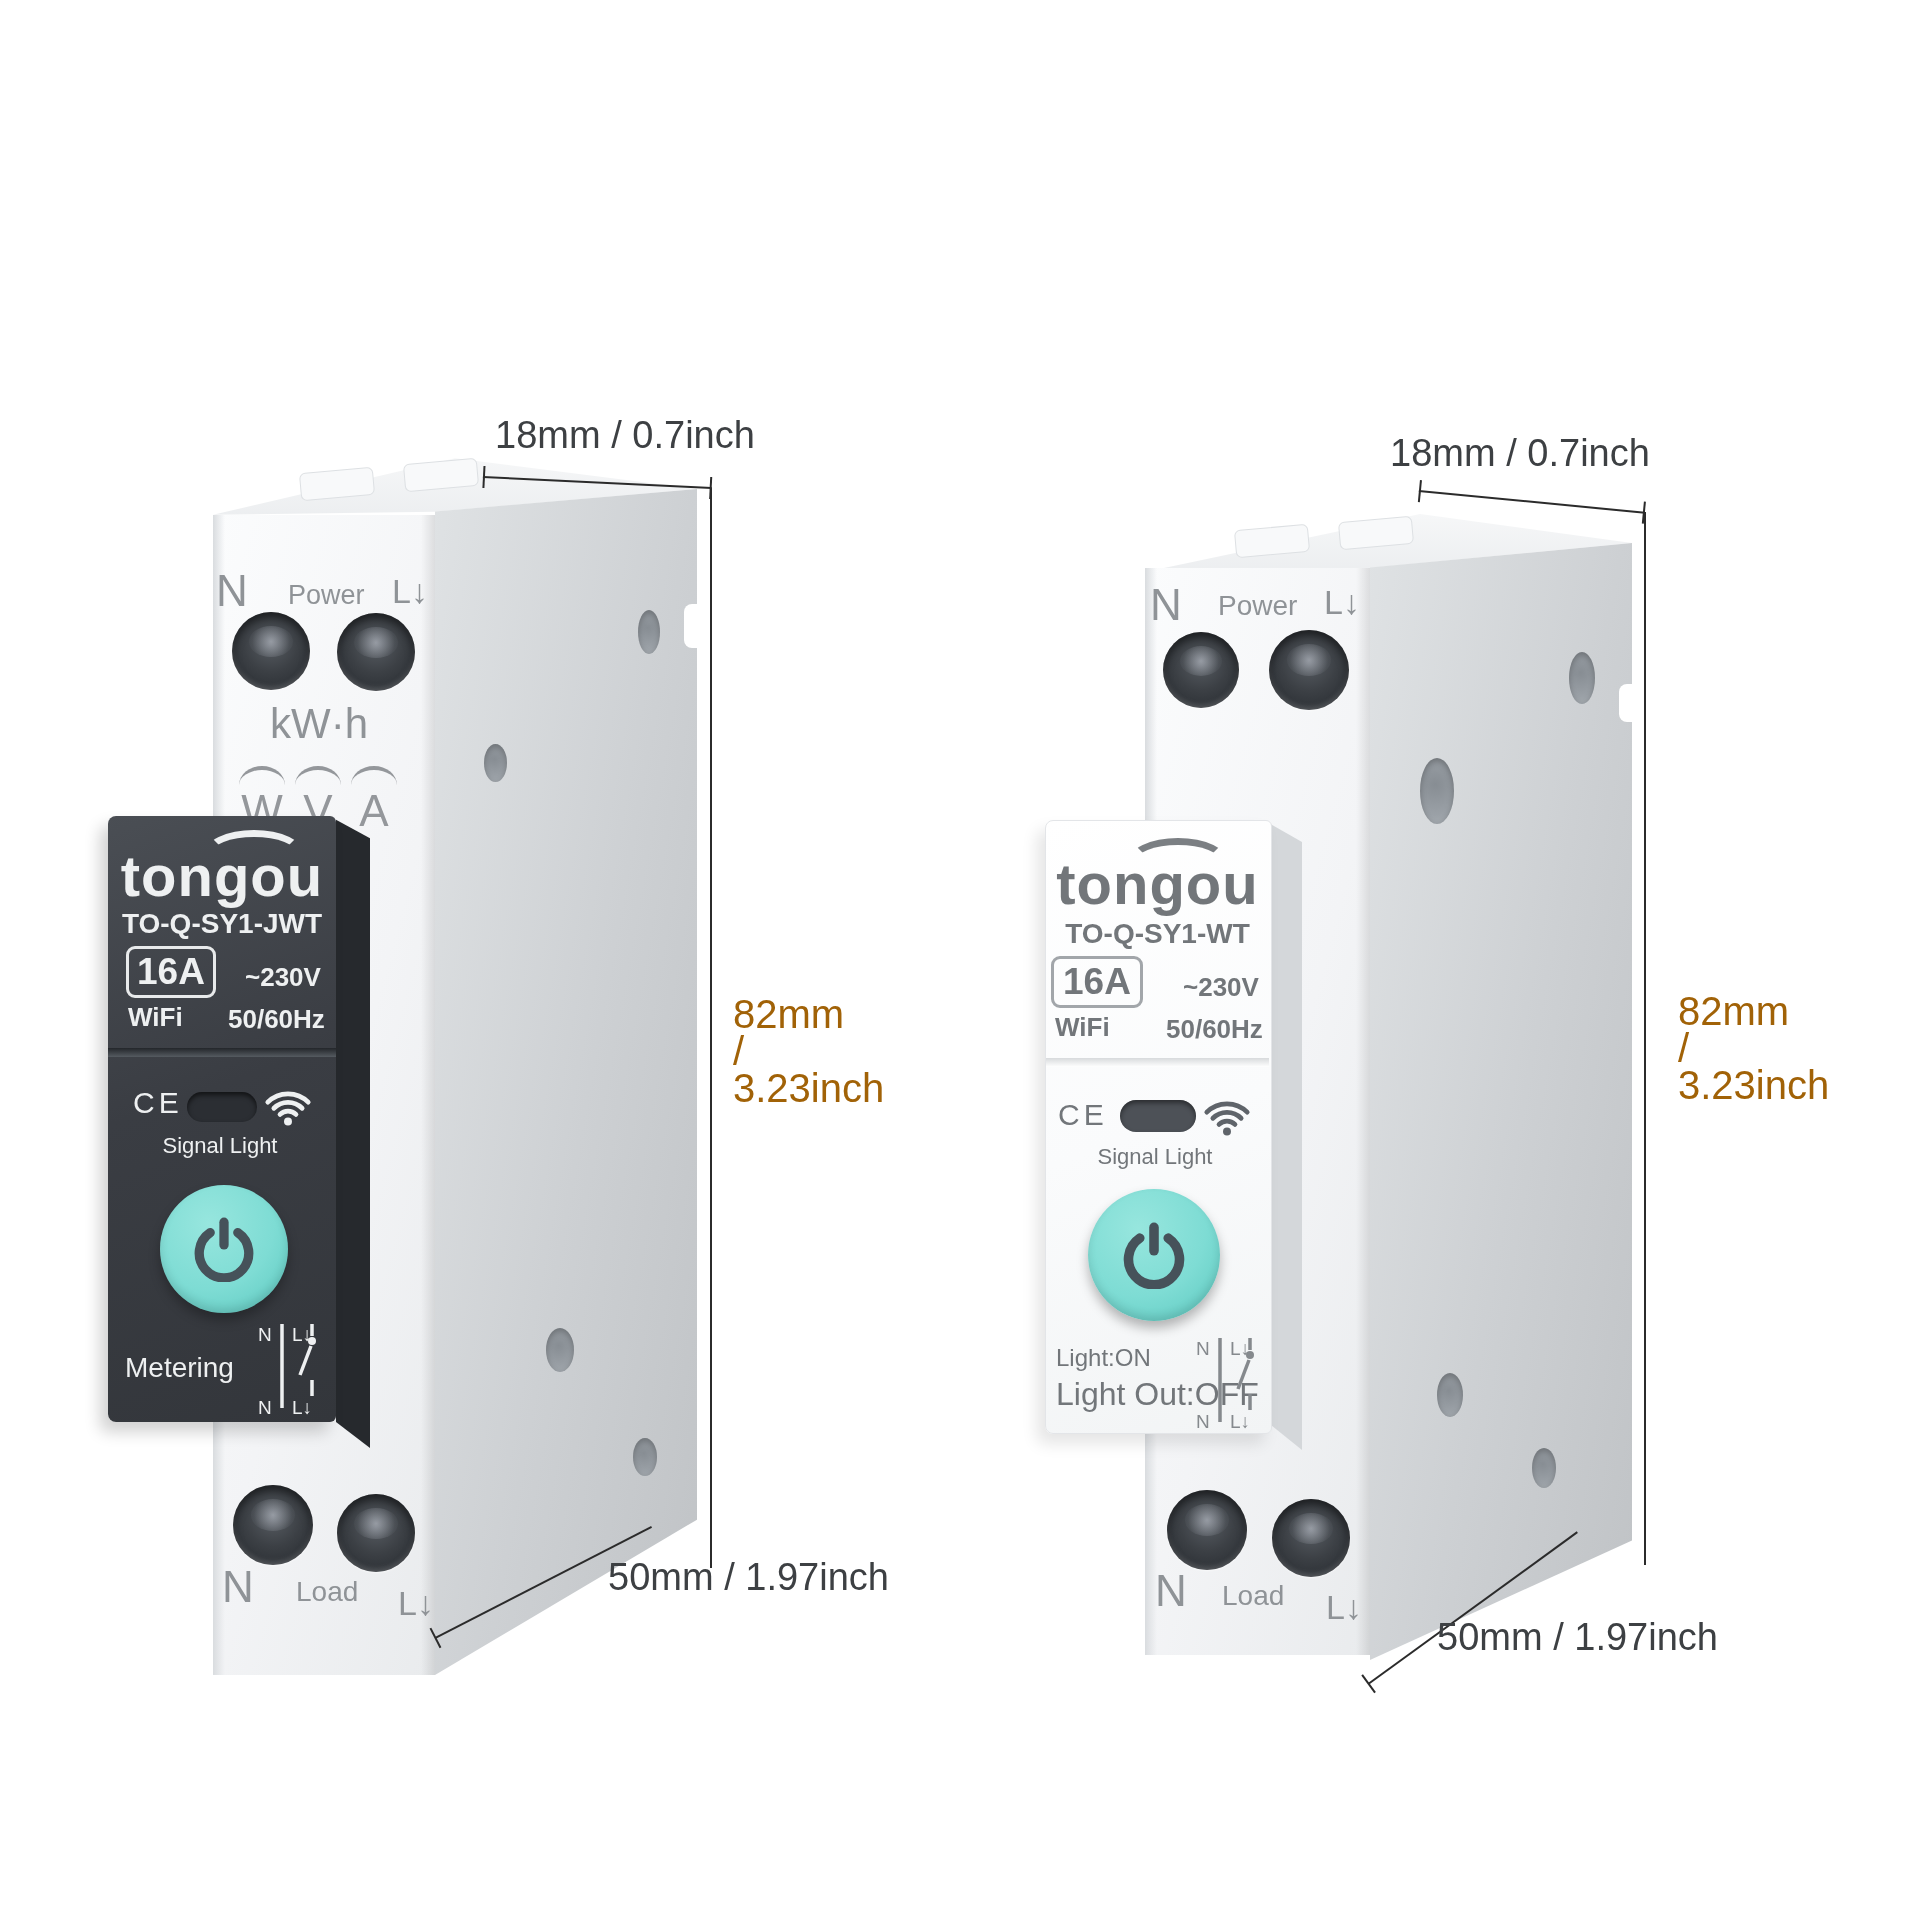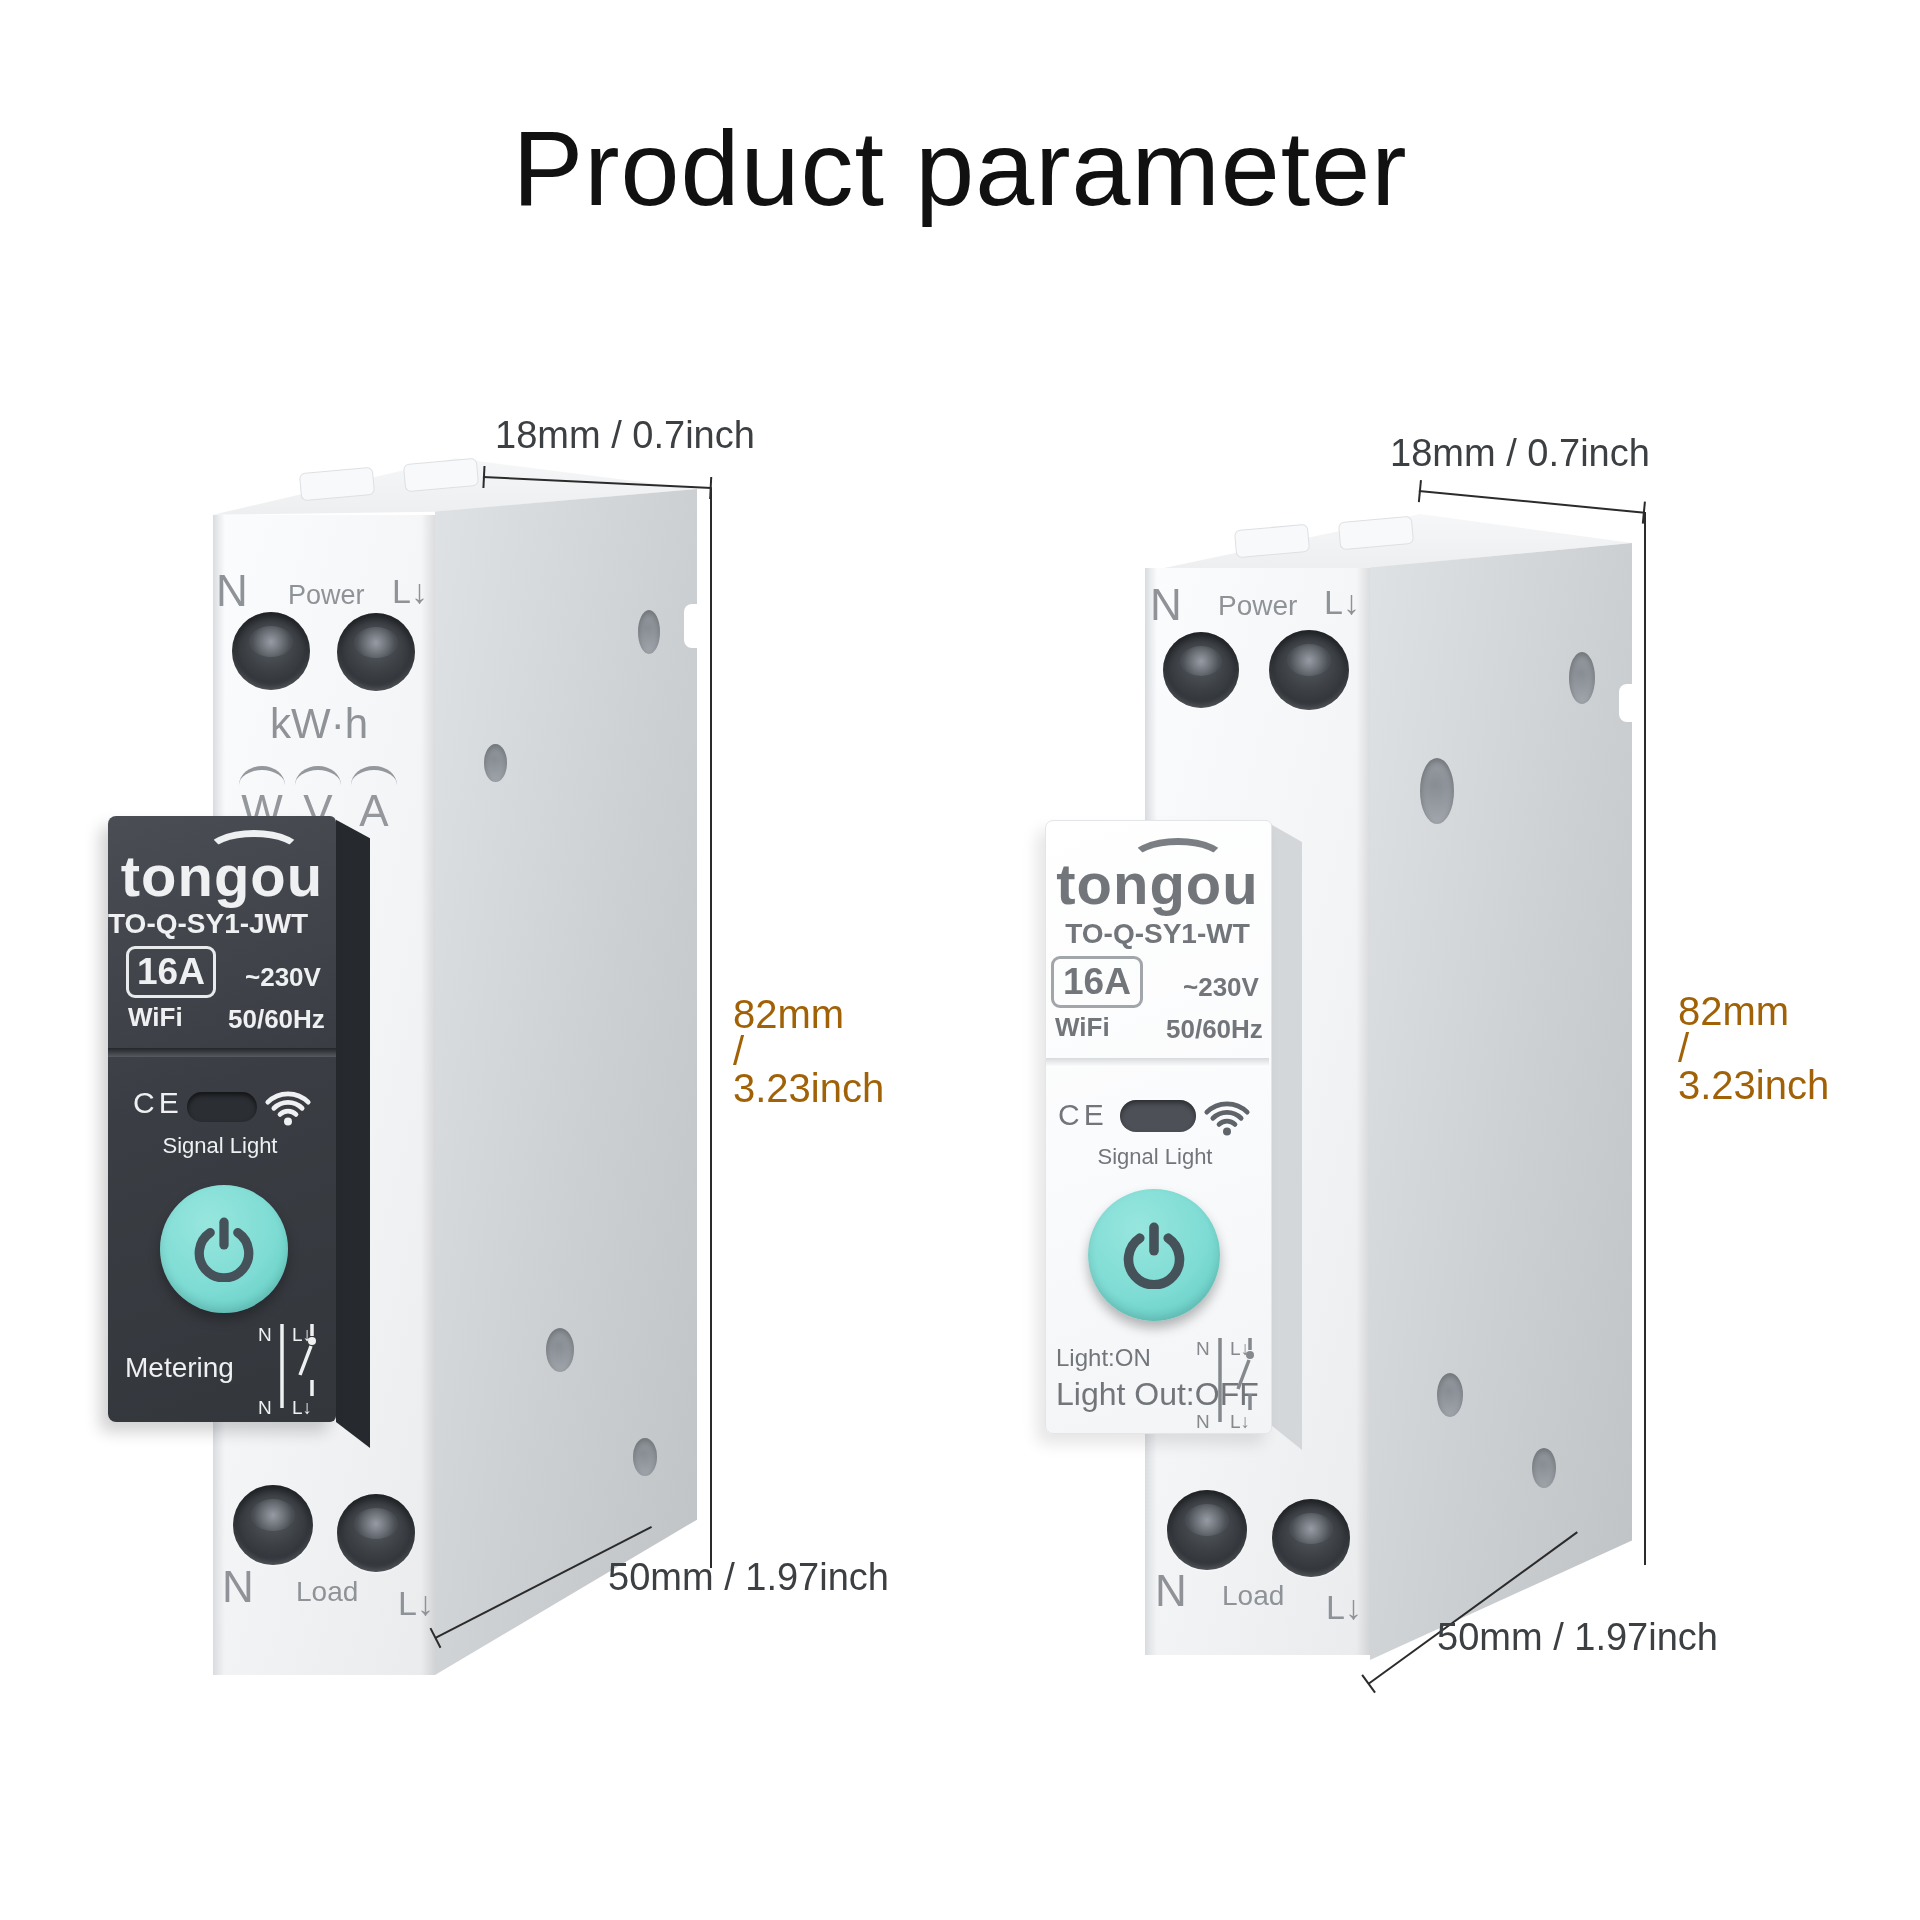--- a/index.html
+++ b/index.html
@@ -75,21 +75,20 @@
   .scalerow{position:absolute;display:flex;justify-content:space-between;}
   .scale{display:flex;flex-direction:column;align-items:center;width:52px;}
   .scale .arc{width:46px;height:15px;border-top:4px solid #94979b;border-radius:50% 50% 0 0/100% 100% 0 0;margin-bottom:1px;}
   .scale .letter{font-size:44px;color:#94979b;}
 </style>
 </head>
 <body>
 
 <div class="stage">
 
-  <div class="t title">Product parameter</div>
 
   <div class="face-top" style="left:213px;top:455px;width:484px;height:63px;
               clip-path:polygon(0% 95%,45.9% 90%,100% 54%,50% 5%);"></div>
   <div class="bump" style="left:300px;top:470px;width:72px;height:26px;transform:rotate(-5deg);"></div>
   <div class="bump" style="left:404px;top:461px;width:72px;height:26px;transform:rotate(-5deg);"></div>
 
   <div class="face-side" style="left:435px;top:489px;width:262px;height:1186px;
               clip-path:polygon(0% 1.9%,100% 0%,100% 86.9%,0% 100%);"></div>
   <div class="oval" style="left:638px;top:610px;width:22px;height:44px;"></div>
   <div class="oval" style="left:484px;top:744px;width:23px;height:38px;"></div>
@@ -119,21 +118,21 @@
         <div class="arc"></div>
         <div class="letter">A</div>
       </div>
   </div>
 
   <div class="panel-dark-side" style="left:336px;top:816px;width:34px;height:634px;
               clip-path:polygon(0% 0.6%,100% 3.5%,100% 99.7%,0% 95.6%);"></div>
   <div class="panel-dark" style="left:108px;top:816px;width:228px;height:606px;"></div>
   <div class="logo-arc arc-dark" style="left:204px;top:830px;width:86px;height:34px;"></div>
   <div class="ptxt on-dark logo" style="left:108px;top:842px;width:228px;text-align:center;font-size:58px;">tongou</div>
-  <div class="ptxt on-dark" style="left:108px;top:908px;width:228px;font-size:28px;font-weight:bold;">TO-Q-SY1-JWT</div>
+  <div class="ptxt on-dark" style="left:108px;top:908px;width:228px;text-align:center;font-size:28px;font-weight:bold;">TO-Q-SY1-JWT</div>
   <div class="ratebox on-dark" style="left:126px;top:946px;width:84px;height:46px;font-size:37px;line-height:46px;">16A</div>
   <div class="ptxt on-dark" style="left:245px;top:962px;font-size:26px;font-weight:bold;">~230V</div>
   <div class="ptxt on-dark" style="left:128px;top:1002px;font-size:26px;font-weight:bold;">WiFi</div>
   <div class="ptxt on-dark" style="left:228px;top:1004px;font-size:26px;font-weight:bold;">50/60Hz</div>
   <div class="seam-dark" style="left:108px;top:1048px;width:228px;"></div>
   <div class="ptxt on-dark" style="left:133px;top:1086px;font-size:30px;letter-spacing:4px;">CE</div>
   <div class="pill pill-dark" style="left:187px;top:1092px;width:70px;height:30px;"></div>
   <svg class="abs" style="left:262px;top:1082px;" width="52" height="46" viewBox="0 0 60 50">
     <g fill="none" stroke="#eef0f1" stroke-width="5.5" stroke-linecap="round">
       <path d="M20.8 35.8 A13 13 0 0 1 39.2 35.8"></path>

